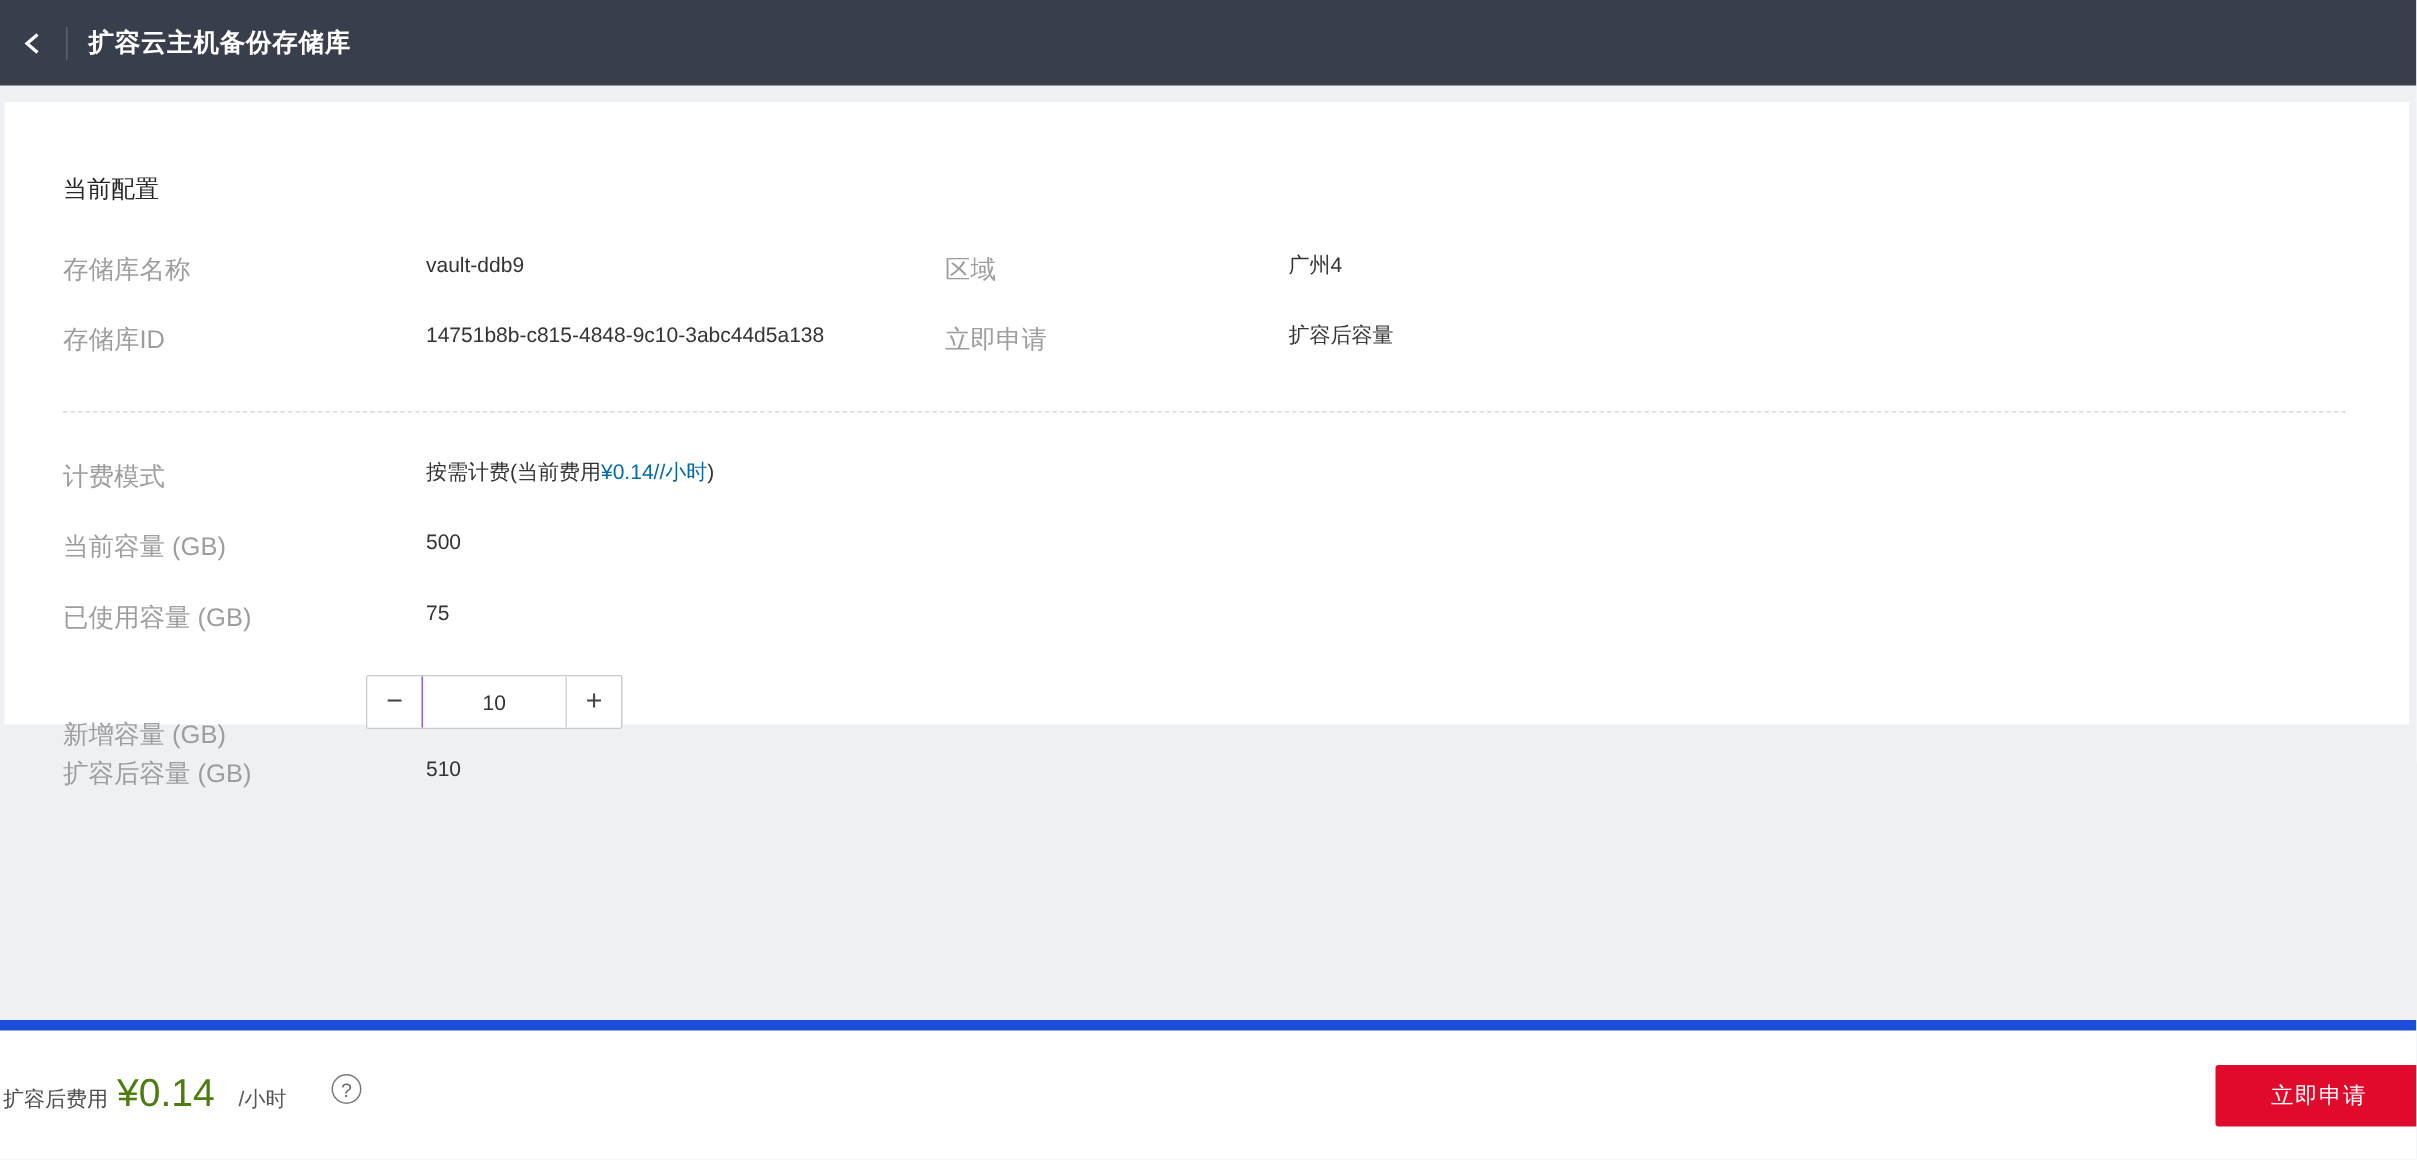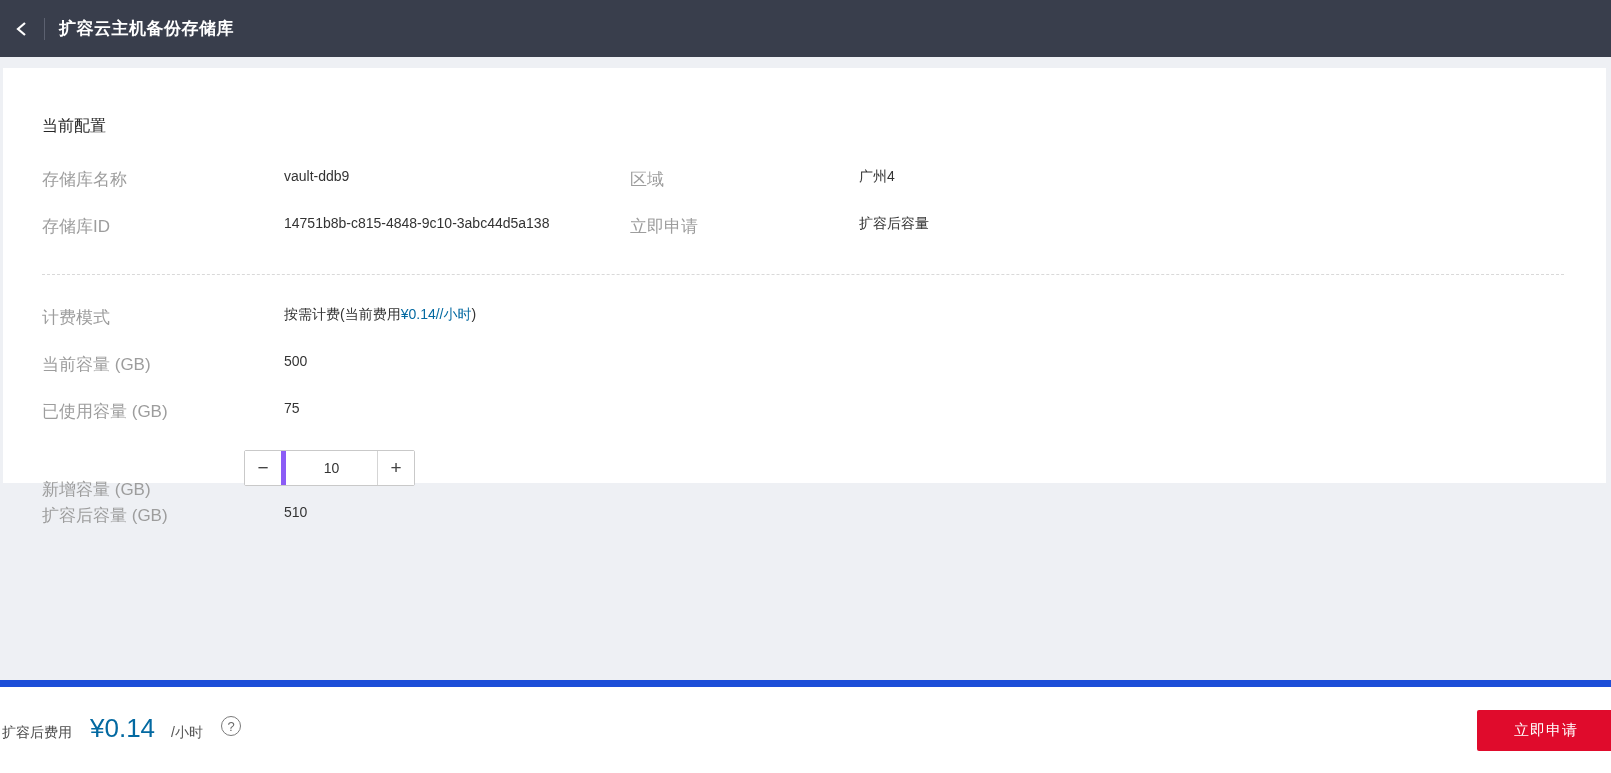--- a/index.html
+++ b/index.html
@@ -67,35 +67,35 @@
     background:#fff;
   }
   .stepper-btn{
     width:36px;display:flex;align-items:center;justify-content:center;
     font-size:19px;color:#444;cursor:pointer;user-select:none;
     background:#fff;border:none;padding:0;
     font-family:inherit;
   }
   .stepper-input{
     flex:1;min-width:0;
-    border:none;border-left:5px solid #8b5cf6;border-right:1px solid #d5d5d5;
+    border:none;border-left:1px solid #8b5cf6;border-right:1px solid #d5d5d5;
     text-align:center;font-size:14px;color:#333;
     font-family:inherit;outline:none;padding:0;
   }
   
   .footer{
     position:absolute;left:0;right:0;top:680px;bottom:0;
     background:#ffffff;border-top:7px solid #1d4ed8;
   }
   .cost-line{
     position:absolute;left:2px;top:26px;
     display:flex;align-items:baseline;
   }
   .cost-label{font-size:14px;color:#4a4a4a;}
-  .cost-price{font-size:26px;color:#0369a1;margin-left:18px;}
+  .cost-price{font-size:26px;color:#4d7c0f;margin-left:6px;}
   .cost-unit{font-size:14px;color:#555;margin-left:16px;}
   .help-icon{
     position:absolute;left:221px;top:29px;
     width:20px;height:20px;border:1.5px solid #7a7a7a;border-radius:50%;
     display:flex;align-items:center;justify-content:center;
     font-size:13px;color:#6b6b6b;box-sizing:border-box;
     cursor:pointer;background:#fff;
   }
   .submit-btn{
     position:absolute;right:-4px;top:23px;

